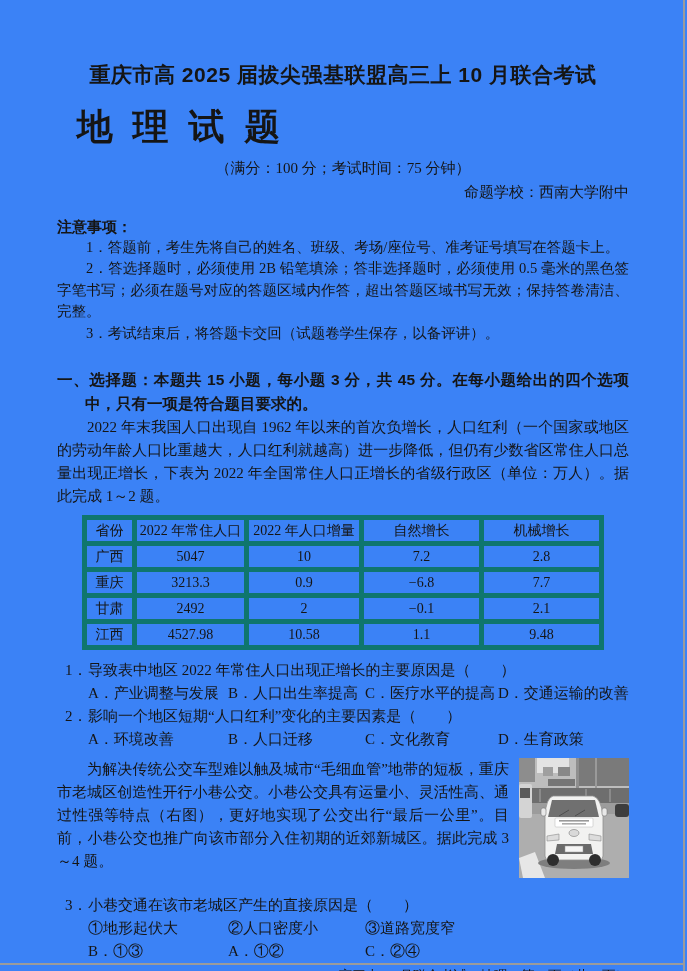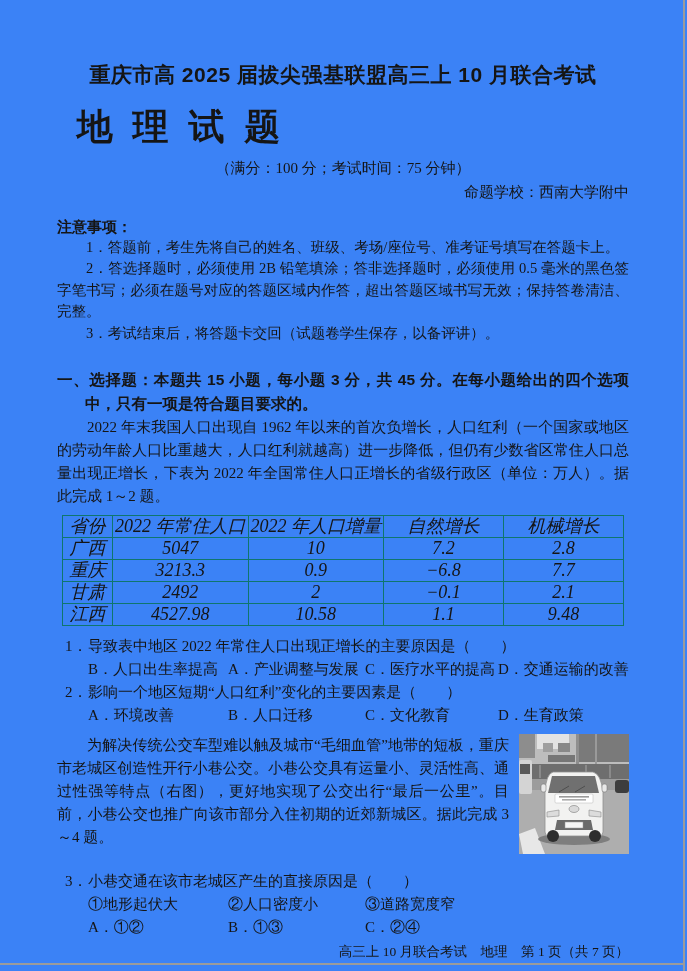--- a/index.html
+++ b/index.html
@@ -15,22 +15,22 @@
   .meta{margin-top:9px;text-align:center;font-size:15px;line-height:20px;}
   .school{margin-top:4px;text-align:right;font-size:15px;line-height:20px;}
   .notice-head{margin-top:14px;font-size:15px;line-height:21px;}
   .note{margin:0;font-size:14.5px;line-height:21.4px;text-indent:2em;text-align:justify;}
   .section-head{margin:24px 0 0;font-size:15.5px;line-height:24px;
     padding-left:28px;text-indent:-28px;text-align:justify;}
   .para{margin:0;font-size:15px;line-height:23px;text-indent:2em;text-align:justify;}
   .para2-wrap{margin-top:7px;overflow:hidden;}
   .photo{float:right;width:110px;height:122px;margin:-2px 0 4px 10px;display:block;}
   table.data{border-collapse:collapse;margin:7px auto 0;table-layout:fixed;}
-  table.data td{border:1px solid #0f766e;font-size:18px;text-align:center;height:21px;
-    padding:0 2px;line-height:1.1;overflow:hidden;white-space:nowrap;font-style:italic;}
+  table.data td{border:5px solid #0f766e;font-size:14px;text-align:center;height:21px;
+    padding:0 2px;line-height:1.1;overflow:hidden;white-space:nowrap;}
   .question{display:flex;font-size:15px;line-height:23px;padding-left:8px;margin:0;}
   .q1{margin-top:9px;}
   .q3{margin-top:12px;clear:both;}
   .qnum{flex:0 0 23px;}
   .qtext{flex:1;}
   .opts{display:grid;grid-template-columns:140px 137px 133px auto;
     padding-left:31px;font-size:15px;line-height:23px;}
   .opts span{white-space:nowrap;}
   .footer{margin-top:4px;text-align:right;font-size:13.5px;line-height:17px;}
   .edge-right{position:absolute;top:0;bottom:0;right:2px;width:2px;background:#9b9b9b;}
@@ -100,22 +100,22 @@
           <td>9.48</td>
         </tr>
       </tbody>
     </table>
 
     <div class="question q1">
       <span class="qnum">1．</span>
       <span class="qtext">导致表中地区 2022 年常住人口出现正增长的主要原因是（　　）</span>
     </div>
     <div class="opts">
+      <span>A．产业调整与发展</span>
       <span>B．人口出生率提高</span>
-      <span>A．产业调整与发展</span>
       <span>C．医疗水平的提高</span>
       <span>D．交通运输的改善</span>
     </div>
 
     <div class="question">
       <span class="qnum">2．</span>
       <span class="qtext">影响一个地区短期“人口红利”变化的主要因素是（　　）</span>
     </div>
     <div class="opts">
       <span>A．环境改善</span>
@@ -171,22 +171,22 @@
     <div class="question q3">
       <span class="qnum">3．</span>
       <span class="qtext">小巷交通在该市老城区产生的直接原因是（　　）</span>
     </div>
     <div class="opts">
       <span>①地形起伏大</span>
       <span>②人口密度小</span>
       <span>③道路宽度窄</span>
     </div>
     <div class="opts">
+      <span>B．①③</span>
       <span>A．①②</span>
-      <span>B．①③</span>
       <span>C．②④</span>
     </div>
 
     <div class="footer">高三上 10 月联合考试　地理　第 1 页（共 7 页）</div>
   </div>
 
   <div class="edge-right"></div>
   <div class="edge-bottom"></div>
 </div>
 

